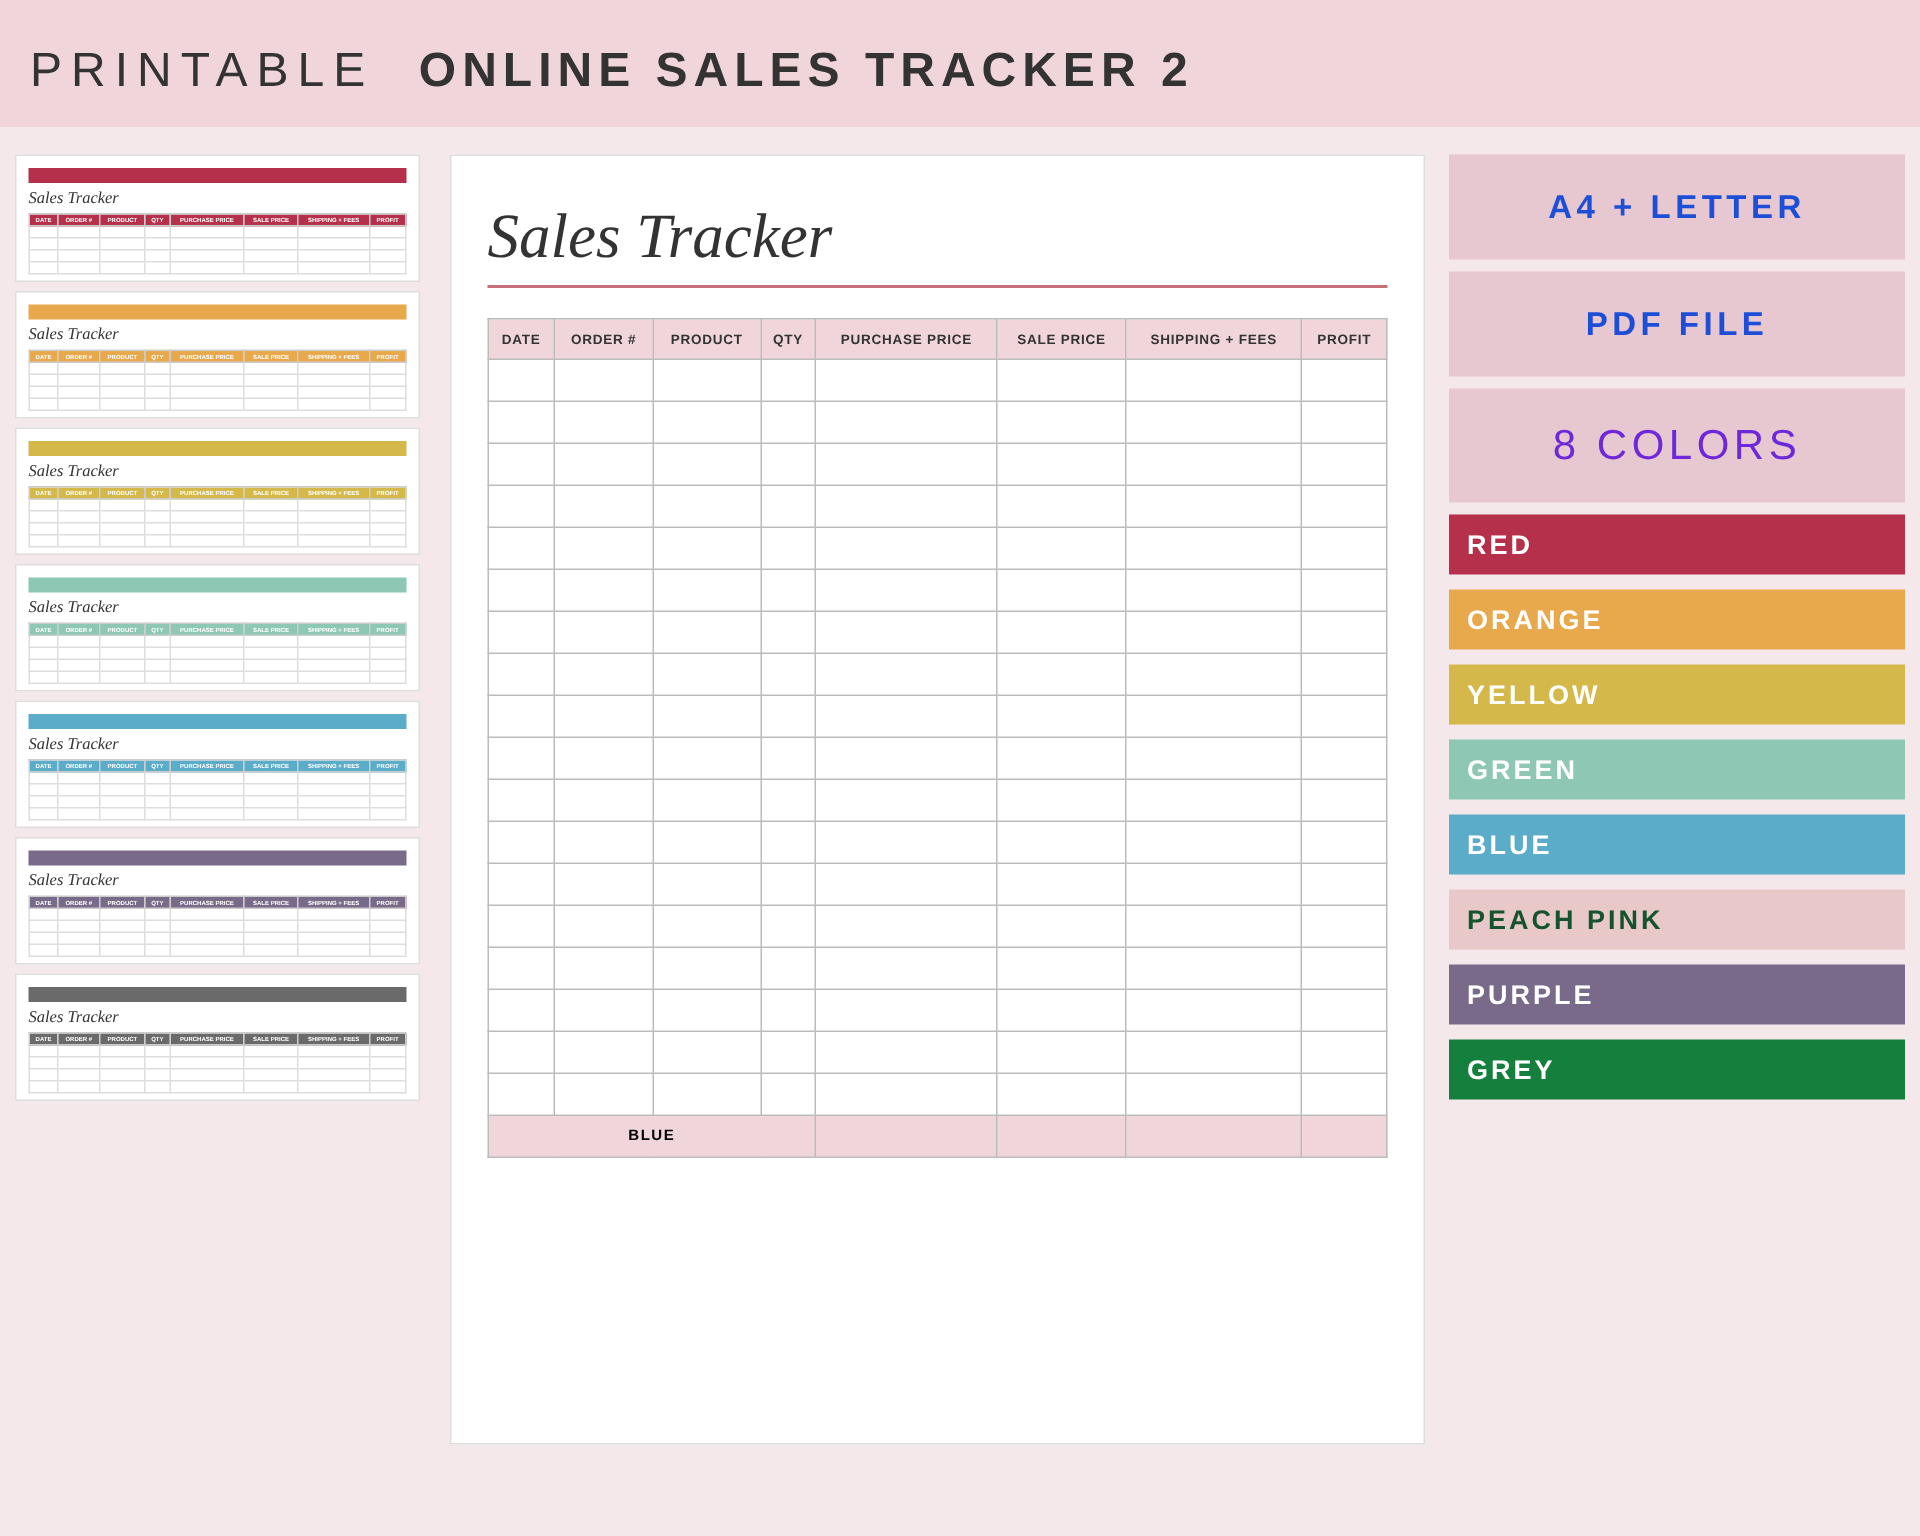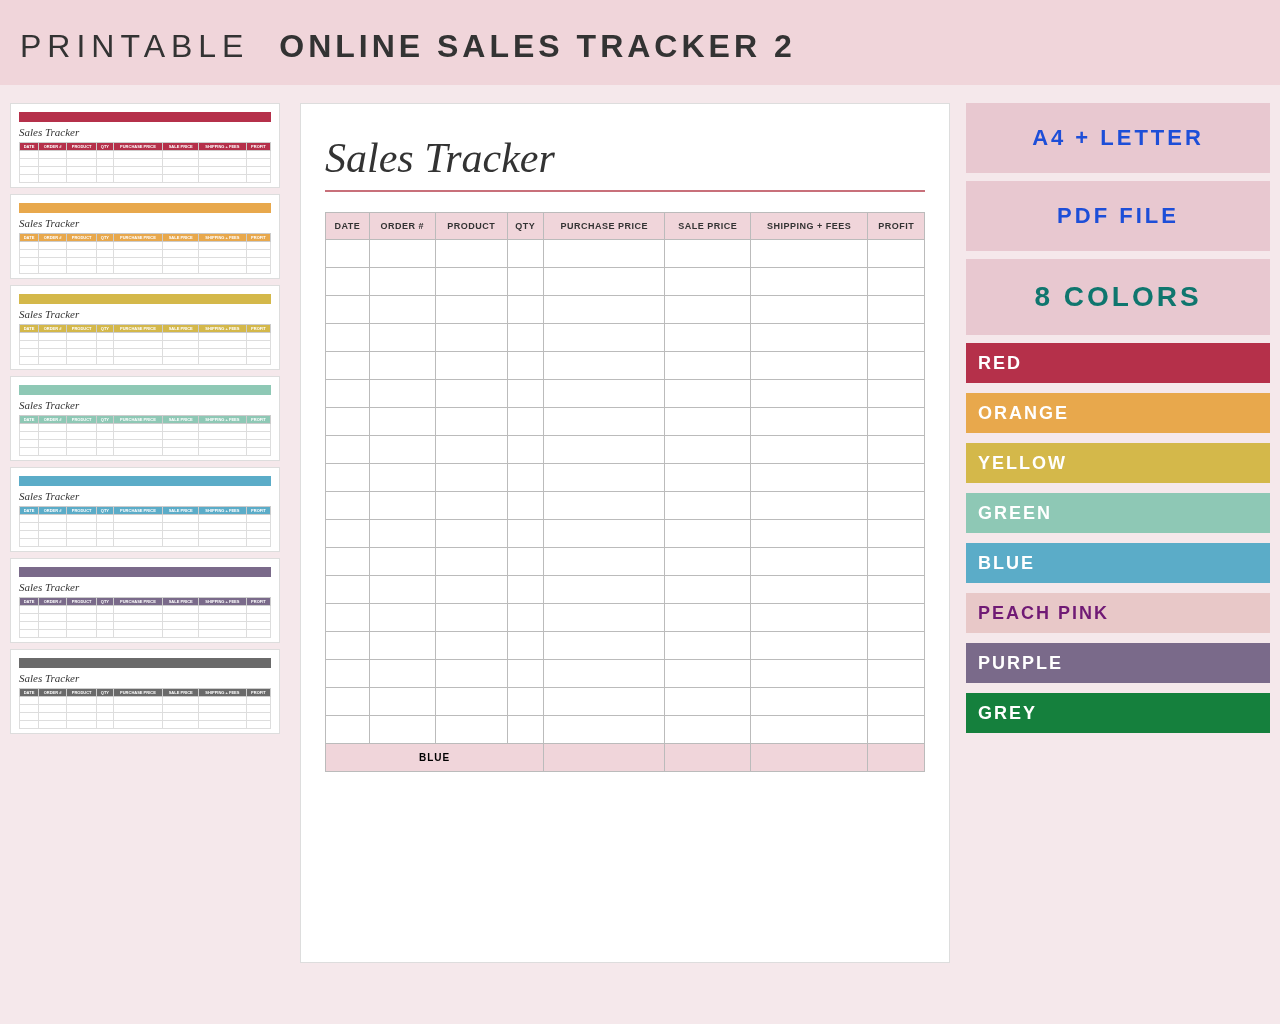--- a/index.html
+++ b/index.html
@@ -179,22 +179,22 @@
       font-size: 22px;
       letter-spacing: 3px;
       color: #1d4ed8;
       font-weight: bold;
       text-transform: uppercase;
     }
 
     .colors-section-title {
       font-size: 28px;
       letter-spacing: 3px;
-      color: #0f766e;
-      font-weight: bold;
+      color: #6d28d9;
+      font-weight: normal;
       margin-top: 40px;
     }
 
     .color-bar {
       display: flex;
       align-items: center;
       height: 40px;
       padding-left: 12px;
       font-size: 18px;
       letter-spacing: 2px;
@@ -861,18 +861,18 @@
     </div>
     <div class="info-card">
       <span class="colors-section-title">8 COLORS</span>
     </div>
 
   <div class="color-bar" style="background: rgb(181, 48, 74); color: white;">RED</div>
       <div class="color-bar" style="background: rgb(232, 168, 76); color: white;">ORANGE</div>
       <div class="color-bar" style="background: rgb(212, 184, 74); color: white;">YELLOW</div>
       <div class="color-bar" style="background: rgb(142, 200, 181); color: white;">GREEN</div>
       <div class="color-bar" style="background: rgb(91, 172, 200); color: white;">BLUE</div>
-      <div class="color-bar peach" style="background: rgb(232, 200, 200); color: #701a75;">PEACH PINK</div>
+      <div class="color-bar peach" style="background: rgb(232, 200, 200); color: #14532d;">PEACH PINK</div>
       <div class="color-bar" style="background: rgb(122, 106, 138); color: white;">PURPLE</div>
       <div class="color-bar" style="background: #15803d; color: white;">GREY</div>
     </div>
 
 </div>
 
 </body></html>

